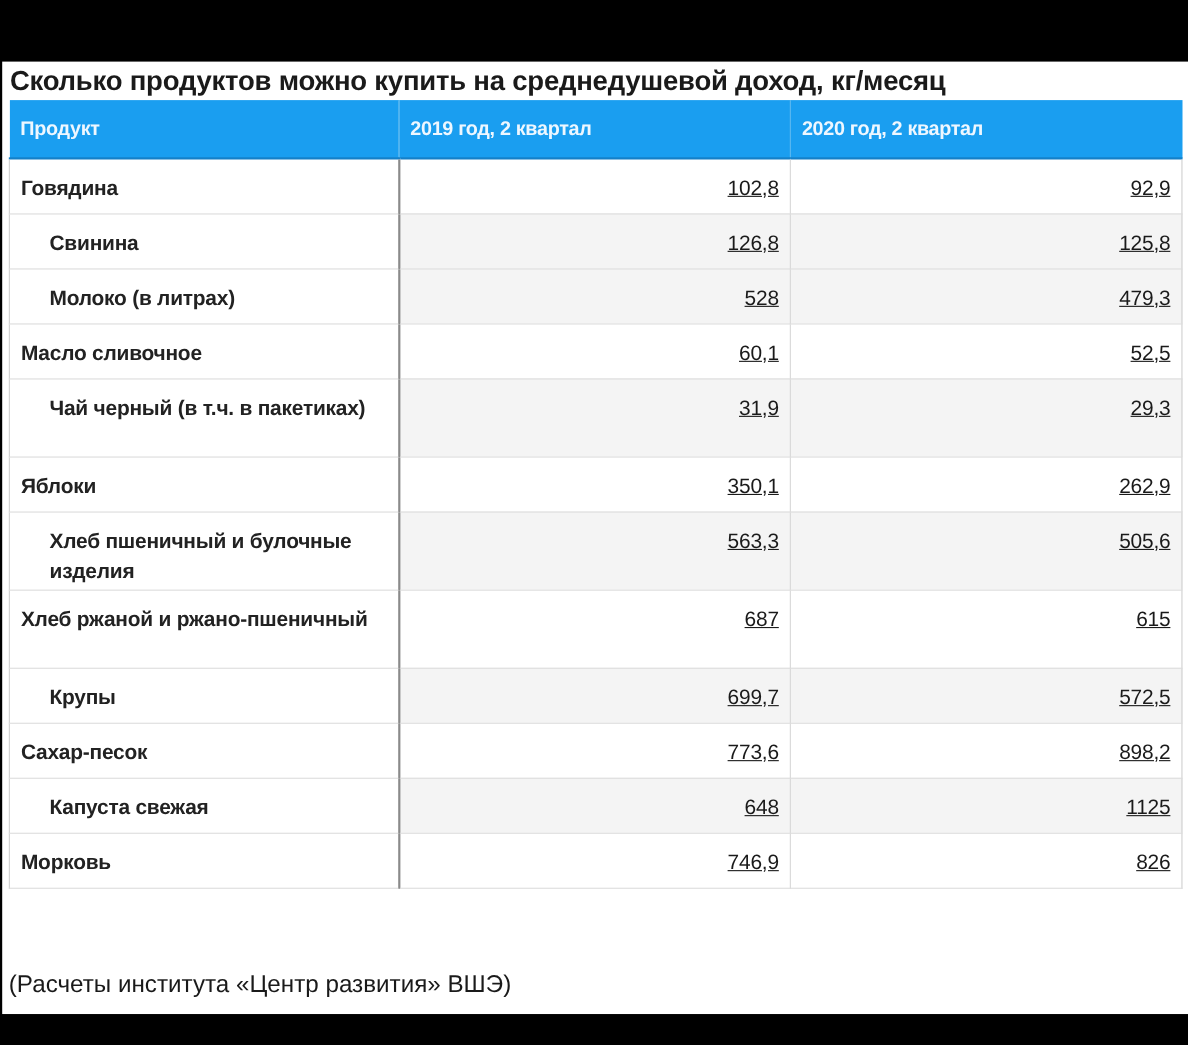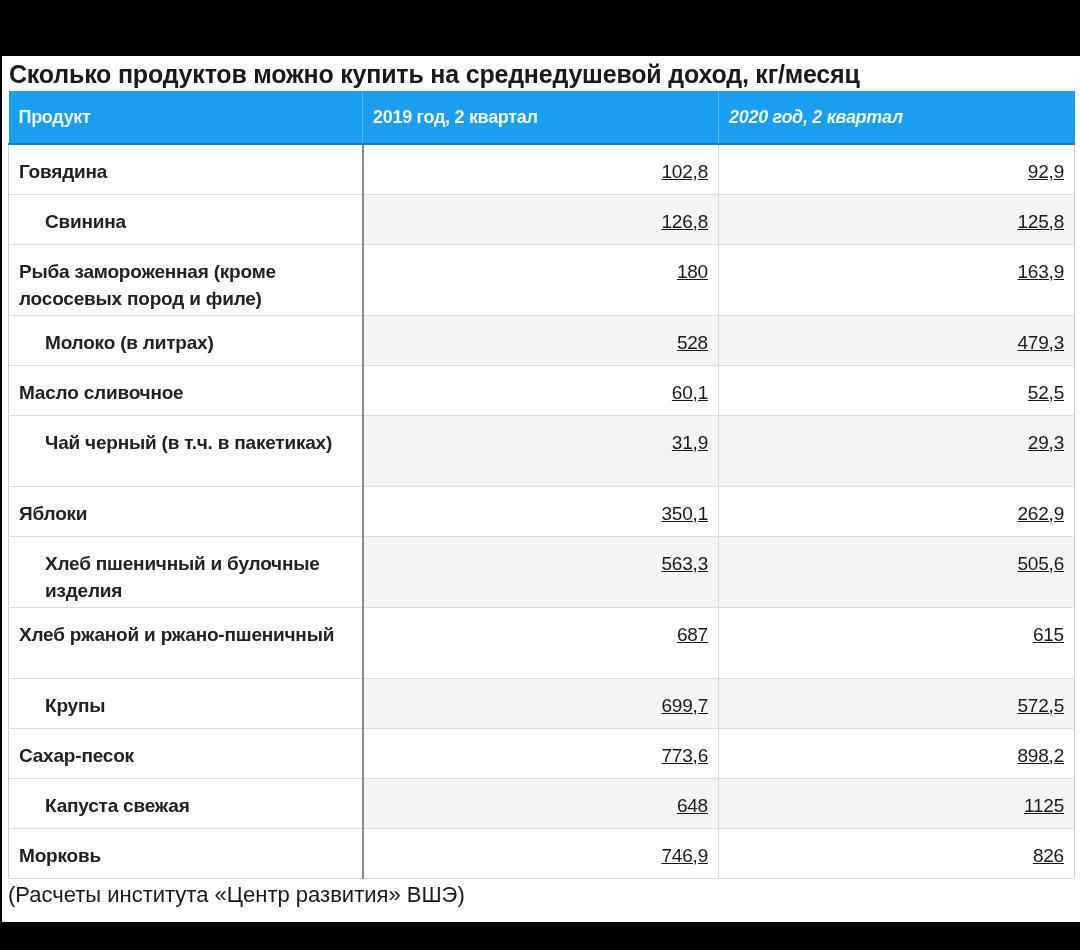--- a/index.html
+++ b/index.html
@@ -56,21 +56,21 @@
     thead th {
       color: #eef7ff;
       font-weight: bold;
       font-size: 18px;
       text-align: left;
       padding: 0 10px;
       border-right: 1px solid #5bb8f0;
       border-bottom: 2px solid #1580c8;
       letter-spacing: -0.3px;
     }
-    thead th:last-child { border-right: none; font-style: italic; }
+    thead th:last-child { border-right: none; }
     tbody td {
       font-size: 19px;
       color: #1a1a1a;
       vertical-align: top;
       padding: 13px 10px 0 10px;
       border-bottom: 1px solid #dcdcdc;
       border-right: 1px solid #d8d8d8;
       line-height: 27px;
       letter-spacing: -0.2px;
     }
@@ -127,25 +127,20 @@
       <tr class="single">
         <td class="name">Говядина</td>
         <td class="num">102,8</td>
         <td class="num last">92,9</td>
       </tr>
       <tr class="single alt">
         <td class="name">Свинина</td>
         <td class="num">126,8</td>
         <td class="num last">125,8</td>
       </tr>
-      <tr class="double">
-        <td class="name">Рыба замороженная (кроме лососевых пород и филе)</td>
-        <td class="num">180</td>
-        <td class="num last">163,9</td>
-      </tr>
       <tr class="single alt">
         <td class="name">Молоко (в литрах)</td>
         <td class="num">528</td>
         <td class="num last">479,3</td>
       </tr>
       <tr class="single">
         <td class="name">Масло сливочное</td>
         <td class="num">60,1</td>
         <td class="num last">52,5</td>
       </tr>

